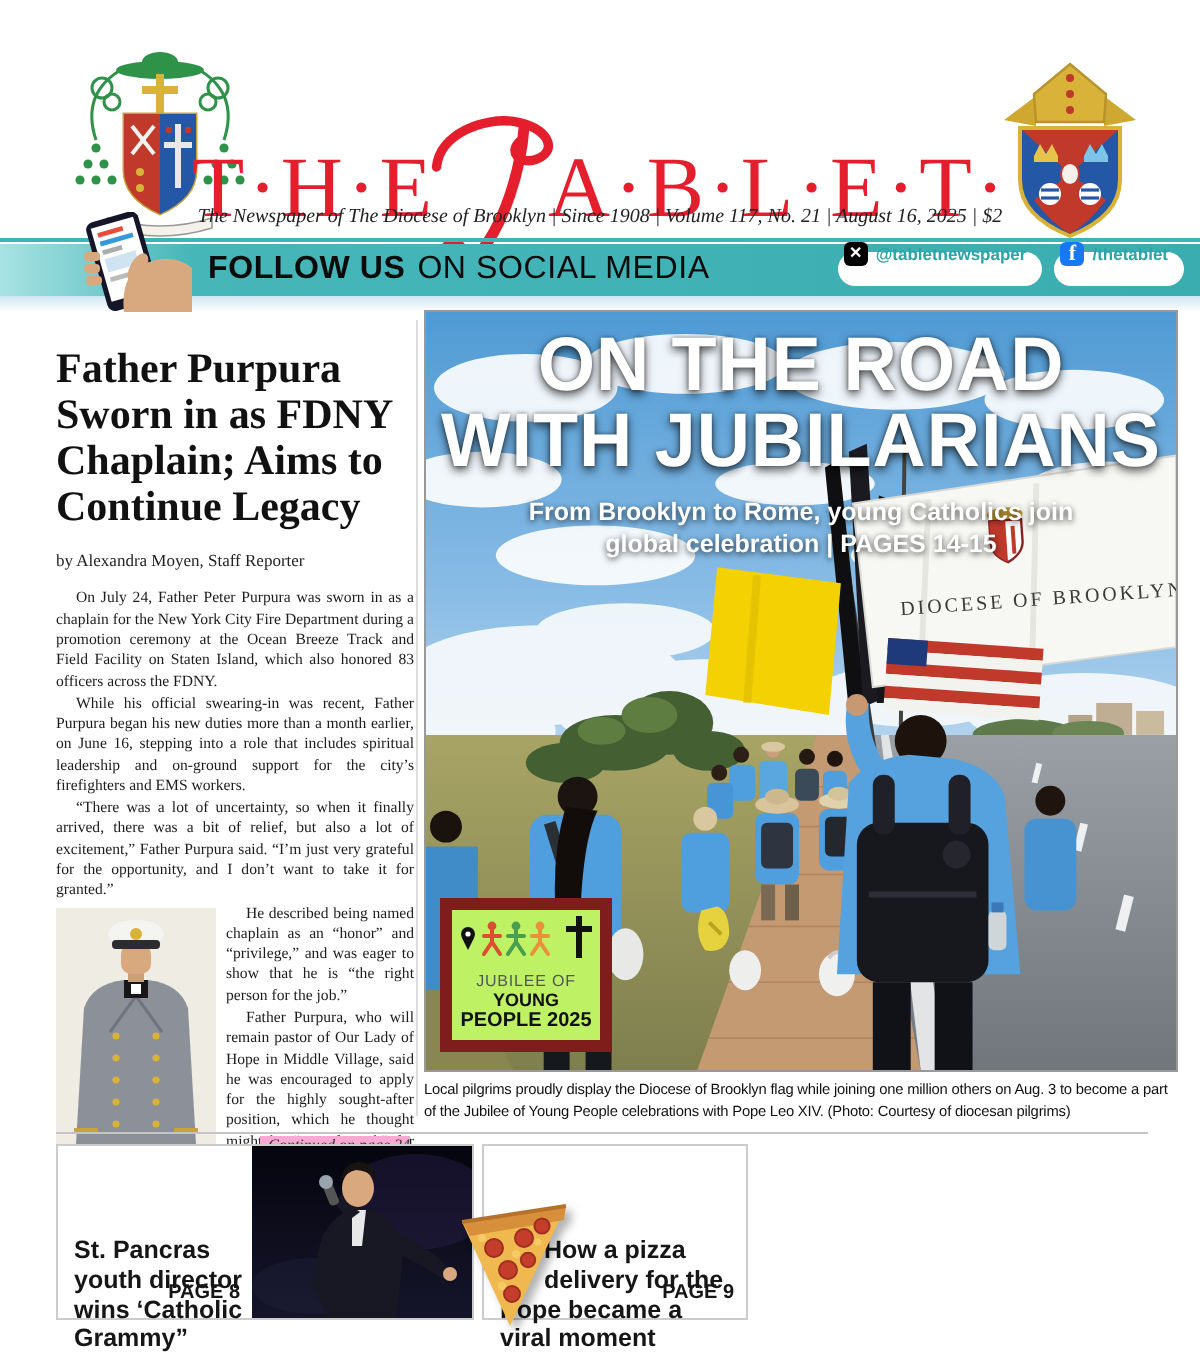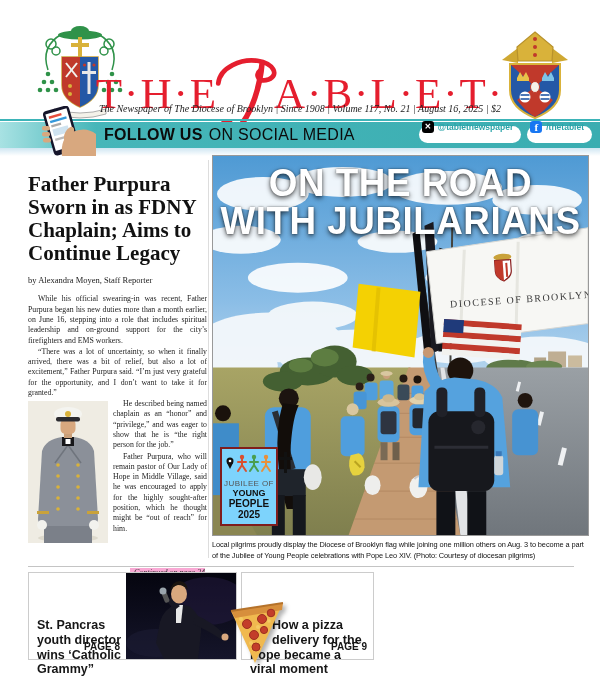--- a/index.html
+++ b/index.html
@@ -53,21 +53,21 @@
   
   .feature { position:absolute; left:212px; top:155px; width:377px; height:381px; border:1px solid #999; }
   .feature svg.scene { position:absolute; inset:0; width:100%; height:100%; }
   .feat-h { position:absolute; left:0; width:100%; text-align:center; color:#fff; font-weight:700;
     letter-spacing:.5px; text-shadow:0 2px 5px rgba(0,0,0,.7), 0 0 2px rgba(0,0,0,.45);
     font-size:38px; line-height:1; transform:scaleX(.97); }
   .feat-h1 { top:8px; } .feat-h2 { top:46px; }
   .feat-sub { position:absolute; top:92px; left:0; width:100%; text-align:center; }
   .feat-sub span { display:inline-block; max-width:300px; color:#fff; font-weight:700; font-size:12.5px;
     line-height:1.3; text-shadow:0 1px 3px rgba(0,0,0,.75); }
-  .badge { position:absolute; left:7px; bottom:9px; width:58px; background:#7dd3fc; border:2px solid #7f1d1d;
+  .badge { position:absolute; left:7px; bottom:9px; width:86px; background:#bef264; border:6px solid #7f1d1d;
     padding:2px 2px 4px; text-align:center; }
   .badge-icons { width:74px; height:24px; }
   .badge-l1 { font-size:8px; color:#555; letter-spacing:.4px; }
   .badge-l2 { font-size:9px; font-weight:700; color:#111; }
   .badge-l3 { font-size:10px; font-weight:700; color:#111; }
   .caption { position:absolute; left:212px; top:540px; width:377px; font-size:7.4px; letter-spacing:-0.1px;
     line-height:1.45; color:#111; }
 
   
   .page-rule { position:absolute; left:28px; top:566px; width:546px; height:1px; background:#c4c4c4; }
@@ -199,20 +199,21 @@
     <div class="pill">
       <span class="ic ic-fb"></span>
       <span class="handle">/thetablet</span>
     </div>
   </div>
 
   <div class="article">
     <div class="headline">Father Purpura Sworn in as FDNY Chaplain; Aims to Continue Legacy</div>
     <div class="byline">by Alexandra Moyen, Staff Reporter</div>
     <div class="article-body">
+      <p>On July 24, Father Peter Purpura was sworn in as a chaplain for the New York City Fire Department during a promotion ceremony at the Ocean Breeze Track and Field Facility on Staten Island, which also honored 83 officers across the FDNY.</p>
       <p>While his official swearing-in was recent, Father Purpura began his new duties more than a month earlier, on June 16, stepping into a role that includes spiritual leadership and on-ground support for the city’s firefighters and EMS workers.</p>
       <p>“There was a lot of uncertainty, so when it finally arrived, there was a bit of relief, but also a lot of excitement,” Father Purpura said. “I’m just very grateful for the opportunity, and I don’t want to take it for granted.”</p>
       <span class="chaplain-wrap">
         <svg viewBox="0 0 80 142" width="80" height="142">
           <rect width="80" height="142" fill="#efece3"></rect>
           <ellipse cx="40" cy="137" rx="30" ry="4" fill="#ddd9cc"></ellipse>
           <path d="M14 50 Q18 38 34 36 L46 36 Q62 38 66 50 L70 118 Q70 125 63 125 L17 125 Q10 125 10 118 Z" fill="#8b9099"></path>
           <rect x="16" y="125" width="48" height="17" fill="#7b8089"></rect>
           <path d="M40 44 L27 62" stroke="#6f747d" stroke-width="1.5" fill="none"></path>
           <path d="M40 44 L53 62" stroke="#6f747d" stroke-width="1.5" fill="none"></path>
@@ -416,20 +417,23 @@
           <rect x="283.5" y="296" width="6" height="5" fill="#3a78b8"></rect>
         <rect x="224" y="336" width="19" height="44" fill="#101217"></rect>
           <rect x="255" y="336" width="19" height="44" fill="#101217"></rect>
       </g>
 
       <rect x="300" y="254" width="26" height="46" rx="6" fill="#4793d2"></rect>
         <circle cx="313" cy="245" r="7.5" fill="#20150e"></circle>
     </svg>
     <div class="feat-h feat-h1">ON THE ROAD</div>
     <div class="feat-h feat-h2">WITH JUBILARIANS</div>
+    <div class="feat-sub">
+      <span>From Brooklyn to Rome, young Catholics join global celebration  |  PAGES 14-15</span>
+    </div>
     <div class="badge">
       <svg class="badge-icons" viewBox="0 0 74 24">
         <g>
           <circle cx="6" cy="10" r="3.5" fill="#111"></circle>
             <polygon points="3,12 9,12 6,18" fill="#111"></polygon>
             <circle cx="6" cy="10" r="1.3" fill="#fff"></circle>
         </g>
         <g stroke-linecap="round">
           <g stroke="#d94f2f" stroke-width="2">
               <circle cx="18" cy="6" r="2.2" fill="#d94f2f" stroke="none"></circle>

